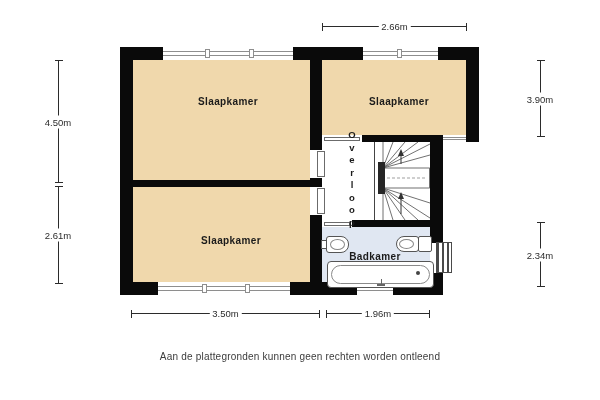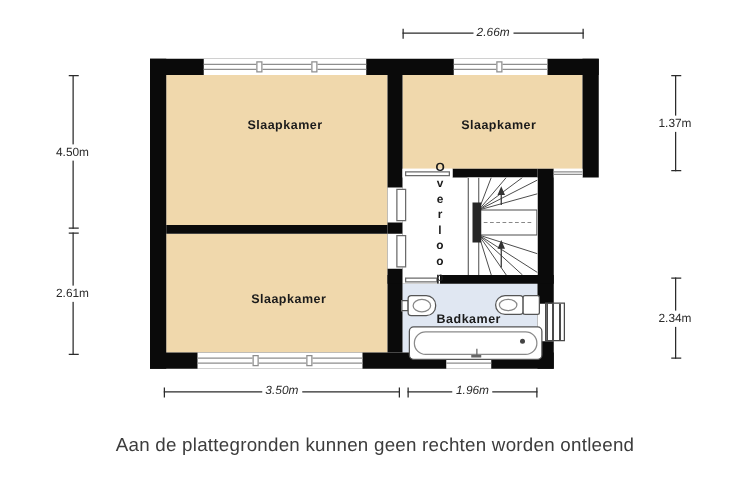--- a/index.html
+++ b/index.html
@@ -16,42 +16,42 @@
   .leaf{position:absolute;background:#fff;border:1px solid #6b6b6b;box-sizing:border-box;}
   .roomlabel{position:absolute;transform:translate(-50%,-50%);font-size:10px;font-weight:bold;color:#1b1b1b;letter-spacing:.4px;white-space:nowrap;}
   .vlabel{position:absolute;transform:translate(-50%,-50%);font-size:9.5px;font-weight:bold;color:#1b1b1b;writing-mode:vertical-lr;text-orientation:upright;letter-spacing:1.5px;white-space:nowrap;}
   .dim-h{position:absolute;border-top:1px solid var(--line,#2b2b2b);height:0;}
   .dim-h:before,.dim-h:after{content:"";position:absolute;top:-4px;width:1px;height:8px;background:var(--line,#2b2b2b);}
   .dim-h:before{left:0}.dim-h:after{right:0}
   .dim-v{position:absolute;border-left:1px solid var(--line,#2b2b2b);width:0;}
   .dim-v:before,.dim-v:after{content:"";position:absolute;left:-4px;height:1px;width:8px;background:var(--line,#2b2b2b);}
   .dim-v:before{top:0}.dim-v:after{bottom:0}
   .dlab{position:absolute;background:#fff;padding:0 3px;font-size:9.5px;color:var(--line,#2b2b2b);white-space:nowrap;}
-  .dim-h .dlab{left:50%;top:-1px;transform:translate(-50%,-50%);font-style:italic;}
+  .dim-h .dlab{left:50%;top:-1px;transform:translate(-50%,-50%);}
   .dim-v .dlab{top:50%;left:-1px;transform:translate(-50%,-50%);padding:1px 2px;}
   .fixture{position:absolute;box-sizing:border-box;}
   .fx{position:absolute;box-sizing:border-box;background:#fff;border:1px solid #555;}
-  .footer{position:absolute;left:0;right:0;top:351px;text-align:center;font-size:15px;color:#3c3c3c;line-height:12px;letter-spacing:.2px;}
+  .footer{position:absolute;left:0;right:0;top:351px;text-align:center;font-size:10px;color:#3c3c3c;line-height:12px;letter-spacing:.2px;}
 </style>
 </head>
 <body>
 
 <div id="stage">
 
   <div class="dim-h" style="left:322px;top:26px;width:145px;">
     <span class="dlab">2.66m</span>
   </div>
   <div class="dim-v" style="left:58px;top:60px;height:123px;">
     <span class="dlab">4.50m</span>
   </div>
   <div class="dim-v" style="left:58px;top:186px;height:98px;">
     <span class="dlab">2.61m</span>
   </div>
   <div class="dim-v" style="left:540px;top:60px;height:77px;">
-    <span class="dlab">1.37m</span>
+    <span class="dlab">3.90m</span>
   </div>
   <div class="dim-v" style="left:540px;top:222px;height:65px;text-align:right;">
     <span class="dlab">2.34m</span>
   </div>
   <div class="dim-h" style="left:131px;top:313px;width:189px;">
     <span class="dlab">3.50m</span>
   </div>
   <div class="dim-h" style="left:326px;top:313px;width:104px;">
     <span class="dlab">1.96m</span>
   </div>

